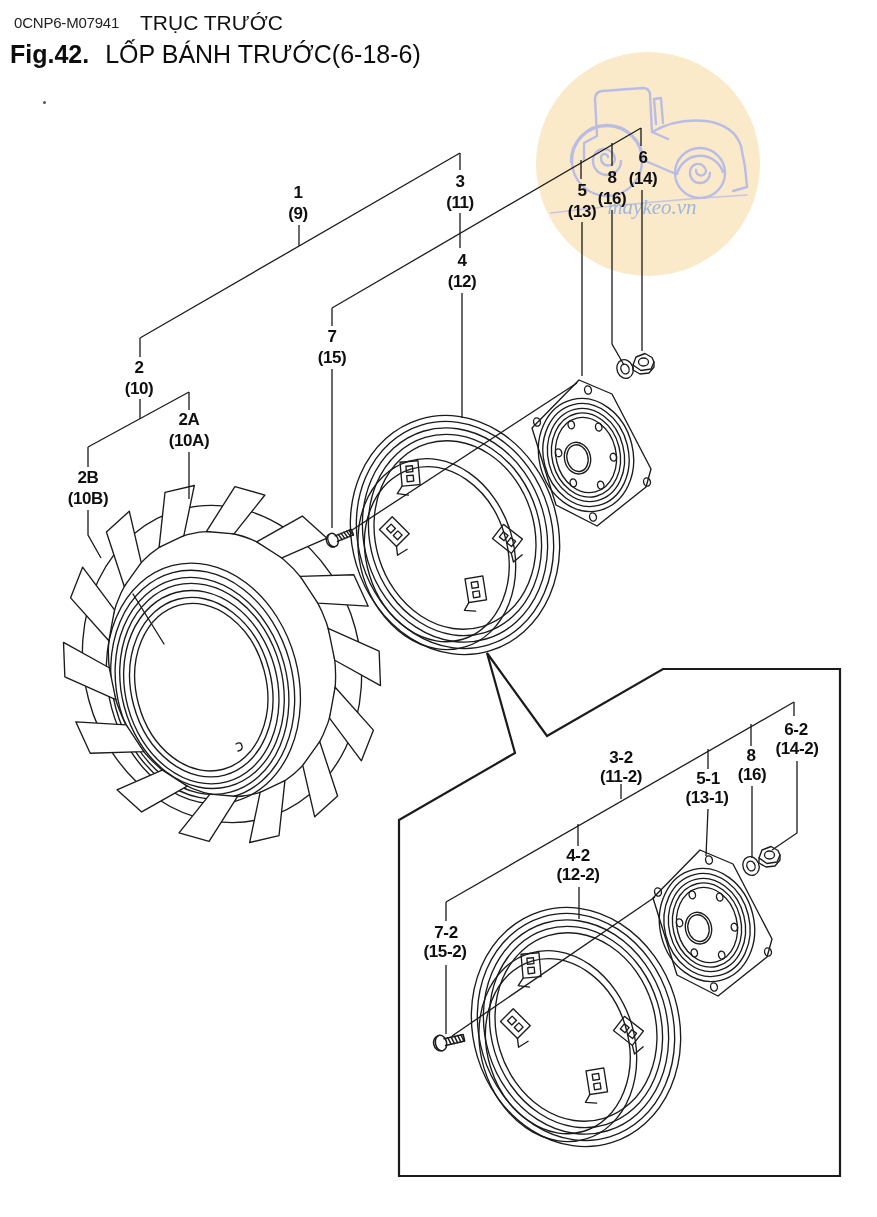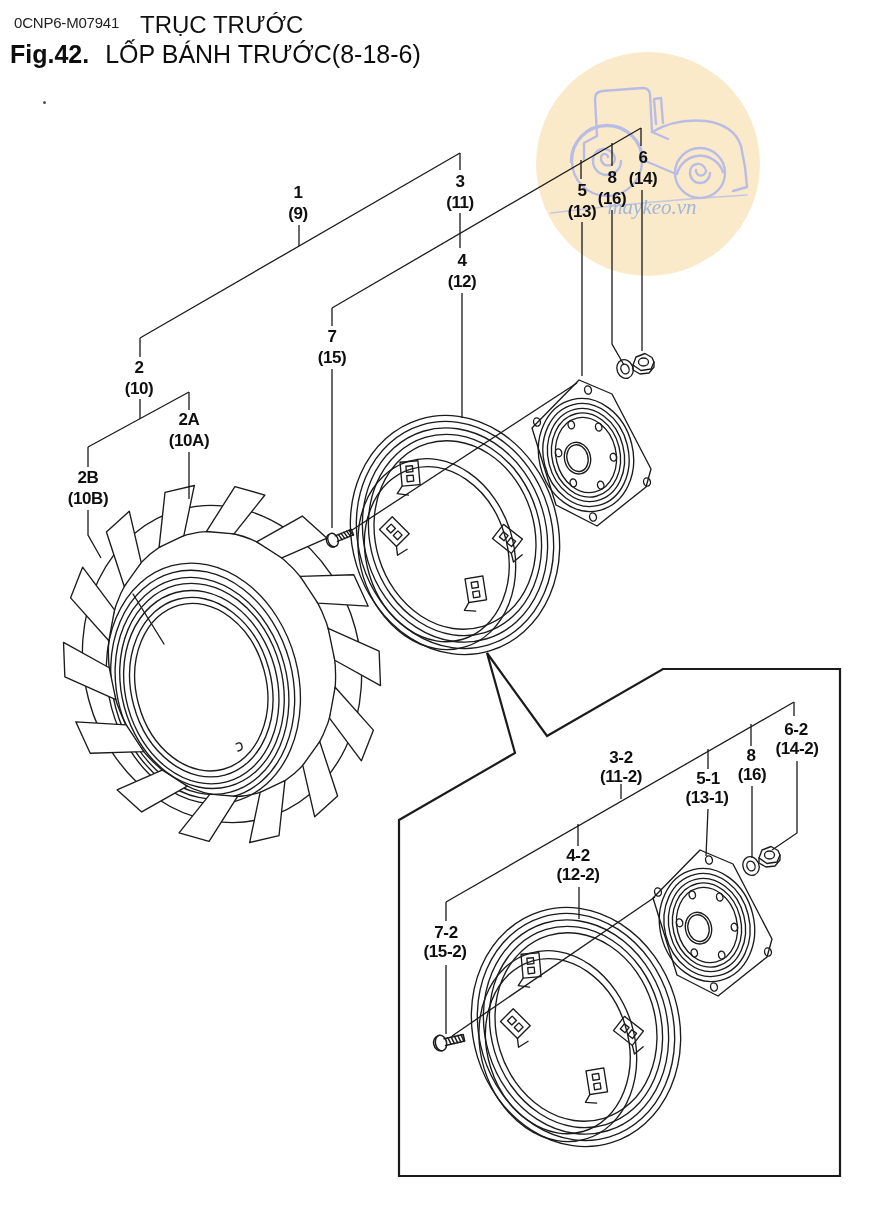--- a/index.html
+++ b/index.html
@@ -1,40 +1,40 @@
 <!DOCTYPE html>
 <html><head>
 <meta charset="utf-8">
 <style>
   html,body{margin:0;padding:0;background:#fff;}
   .stage{position:relative;width:877px;height:1217px;background:#fff;overflow:hidden;
          font-family:"Liberation Sans",sans-serif;color:#111;}
   .stage svg{position:absolute;left:0;top:0;}
   .hdr-code{position:absolute;left:14px;top:14px;font-size:15px;letter-spacing:-0.2px;color:#222;}
-  .hdr-section{position:absolute;left:140px;top:11px;font-size:24px;color:#111;}
+  .hdr-section{position:absolute;left:140px;top:11px;font-size:21px;color:#111;}
   .fig-title{position:absolute;left:10px;top:40px;font-size:25px;color:#0d0d0d;white-space:nowrap;}
   .fig-title .no{margin-right:16px;font-weight:bold;}
   .stray-dot{position:absolute;left:43px;top:101px;width:3px;height:3px;border-radius:50%;background:#555;}
   
   .ink{stroke:#1b1b1b;fill:none;stroke-width:1.35;stroke-linejoin:round;stroke-linecap:round;}
   .ld line,.ld path{stroke:#1b1b1b;stroke-width:1.3;fill:none;}
   .box{stroke:#1b1b1b;stroke-width:2.2;fill:none;stroke-linejoin:miter;}
   .lbl{font:700 17px "Liberation Sans",sans-serif;letter-spacing:-0.4px;fill:#0f0f0f;text-anchor:middle;}
   .wm-text{font:italic 21px "Liberation Serif",serif;text-anchor:middle;}
   #tire-lugs path{fill:#fff;stroke:#1b1b1b;stroke-width:1.35;stroke-linejoin:round;}
 </style>
 </head>
 <body>
 
 <div class="stage">
 
   <div class="hdr-code">0CNP6-M07941</div>
   <div class="hdr-section">TRỤC TRƯỚC</div>
   <div class="fig-title">
-    <span class="no">Fig.42.</span><span>LỐP BÁNH TRƯỚC(8-18-6)</span>
+    <span class="no">Fig.42.</span><span>LỐP BÁNH TRƯỚC(6-18-6)</span>
   </div>
   <div class="stray-dot"></div>
 
   <svg width="877" height="1217" viewBox="0 0 877 1217">
 
     <defs>
 
       <g id="clip">
         <path class="ink" fill="#fff" d="M-9,-12 L9,-12 L9,12 L-9,12 Z"></path>
         <path class="ink" d="M-3.5,-7.5 h6.5 v6 h-6.5 z"></path>

